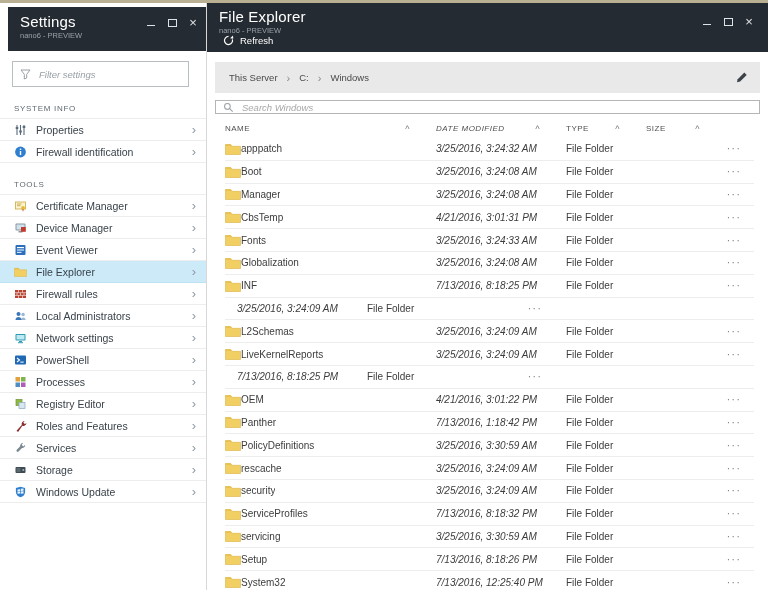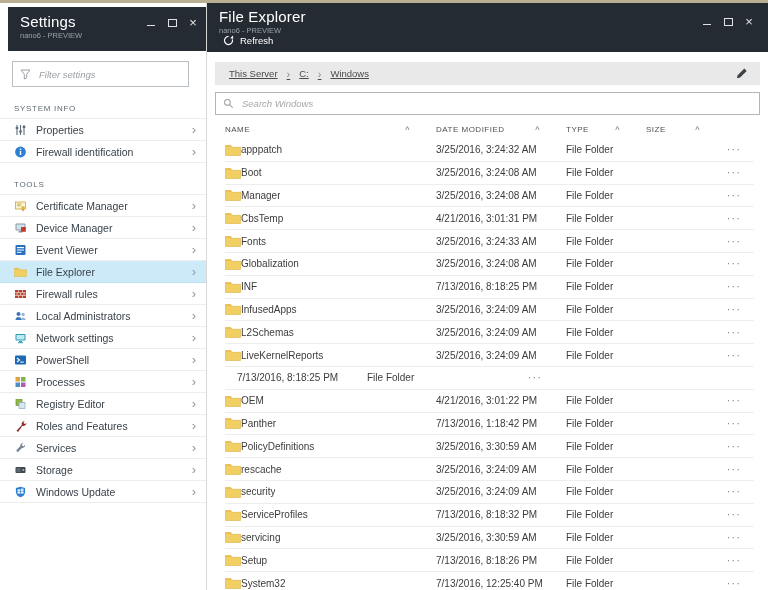--- a/index.html
+++ b/index.html
@@ -41,40 +41,40 @@
   .nav-chevron::before { content:"\203A"; }
 
   
   .right-panel { flex:1; display:flex; flex-direction:column; background:#fff; min-width:0; }
   .right-header { background:var(--header-bg); height:49px; flex:none; padding:5px 12px 0 12px; position:relative; }
   .right-header .win-controls { position:absolute; right:14px; top:9px; }
   .refresh-btn { position:absolute; left:12px; bottom:4px; display:flex; align-items:center; gap:6px; color:#fff; font-size:9.5px; cursor:pointer; padding:2px 4px; }
   .refresh-btn .ic { width:11px; height:11px; }
 
   .right-body { flex:1; padding:10px 8px 0 8px; display:flex; flex-direction:column; overflow:hidden; min-width:0; }
-  .breadcrumb-bar { background:var(--breadcrumb-bg); height:23px; flex:none; display:flex; align-items:center; padding:0 12px 0 14px; gap:9px; font-size:9.5px; color:#4a4a4a;text-decoration:underline; }
+  .breadcrumb-bar { background:var(--breadcrumb-bg); height:31px; flex:none; display:flex; align-items:center; padding:0 12px 0 14px; gap:9px; font-size:9.5px; color:#4a4a4a; }
   .crumb { cursor:pointer; white-space:nowrap; }
   .crumb-sep { color:#8a8a8a; font-size:11px; }
   .crumb-sep::before { content:"\203A"; }
   .breadcrumb-spacer { flex:1; }
   .pencil-btn { width:13px; height:13px; cursor:pointer; display:flex; }
   .pencil-btn svg { width:100%; height:100%; }
 
-  .search-box { margin-top:7px; flex:none; border:1px solid #b5b5b5; height:23px; display:flex; align-items:center; padding:0 7px; gap:6px; background:#fff; }
+  .search-box { margin-top:7px; flex:none; border:1px solid #b5b5b5; height:14px; display:flex; align-items:center; padding:0 7px; gap:6px; background:#fff; }
   .search-box input { border:0; outline:0; flex:1; min-width:0; font-size:9.5px; color:#444; font-family:inherit; background:transparent; }
   .search-box input::placeholder { color:#a8a8a8; font-style:italic; }
   .search-box .ic { width:11px; height:11px; }
 
   .file-table { margin-top:5px; flex:1; display:flex; flex-direction:column; overflow:hidden; padding:0 6px 0 10px; }
   .thead { display:flex; align-items:center; height:19px; flex:none; font-size:8px; color:#4f4f4f; letter-spacing:.5px; }
   .th { display:flex; align-items:center; justify-content:space-between; cursor:pointer; }
   .caret { color:#777; font-size:9px; margin-right:14px; }
   .caret::before { content:"^"; }
   .col-name { flex:1; min-width:0; }
-  .col-date { width:130px; flex:none; }
+  .col-date { width:130px; flex:none;font-style:italic; }
   .col-type { width:80px; flex:none; }
   .col-size { width:80px; flex:none; }
   .col-actions { width:40px; flex:none; display:flex; justify-content:center; }
   .cell-pad { padding-left:12px; }
 
   .rows { flex:1; overflow:hidden; }
   .file-row { display:flex; align-items:center; height:22.8px; border-bottom:1px solid #ededed; font-size:10px; color:#3c3c3c; }
   .file-row .col-name { display:flex; align-items:center; }
   .row-folder { width:16px; height:12px; }
   .file-name { white-space:nowrap; overflow:hidden; }
@@ -510,29 +510,20 @@
                 </span>
       <span class="file-name">INF</span>
     </div>
     <div class="cell col-date cell-pad">7/13/2016, 8:18:25 PM</div>
     <div class="cell col-type cell-pad">File Folder</div>
     <div class="cell col-size cell-pad"></div>
     <div class="cell col-actions"></div>
   </div>
 
   <div class="file-row">
-    <div class="cell col-name">
-      <span class="ic row-folder">
-                  <svg viewBox="0 0 16 12">
-                    <path d="M.5 1.5h5.2l1.4 1.8h8.4v8.2H.5z" fill="var(--folder-yellow)" stroke="#dcb23f" stroke-width=".6"></path>
-                    <path d="M.5 1.5h5.2l1 1.3H.5z" fill="#e6bd4d"></path>
-                  </svg>
-                </span>
-      <span class="file-name">InfusedApps</span>
-    </div>
     <div class="cell col-date cell-pad">3/25/2016, 3:24:09 AM</div>
     <div class="cell col-type cell-pad">File Folder</div>
     <div class="cell col-size cell-pad"></div>
     <div class="cell col-actions"></div>
   </div>
 
   <div class="file-row">
     <div class="cell col-name">
       <span class="ic row-folder">
                   <svg viewBox="0 0 16 12">

